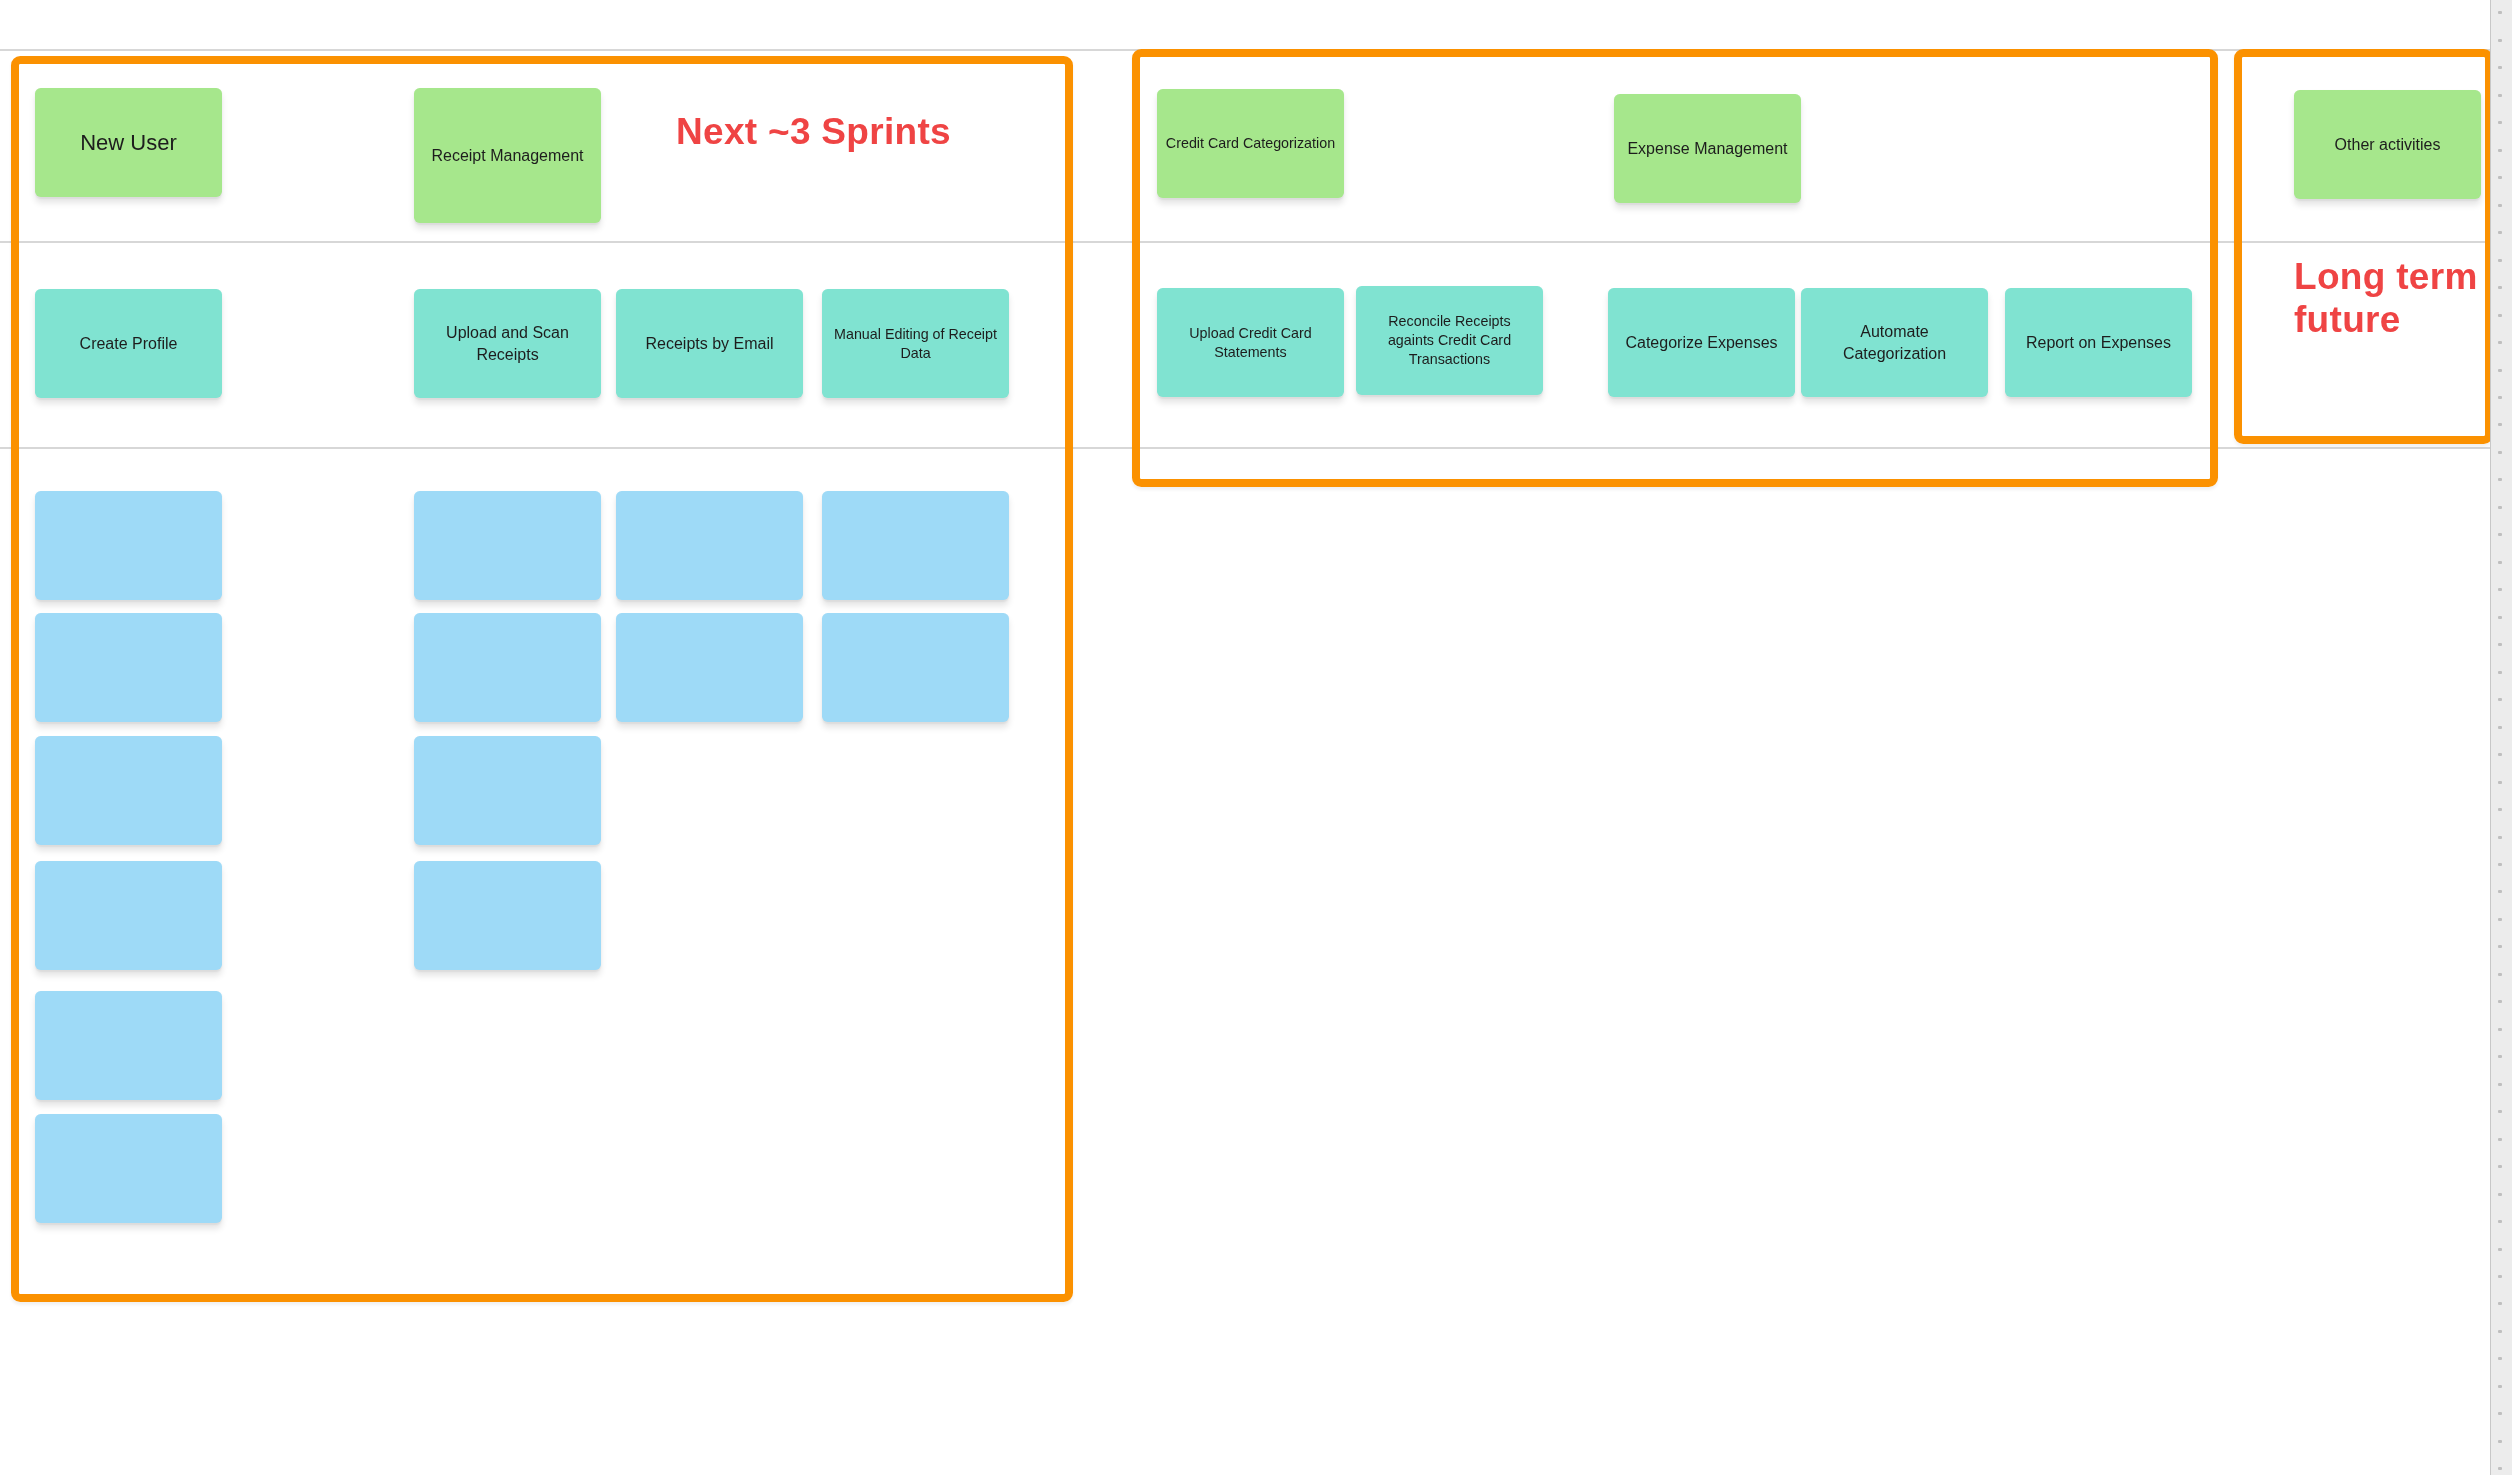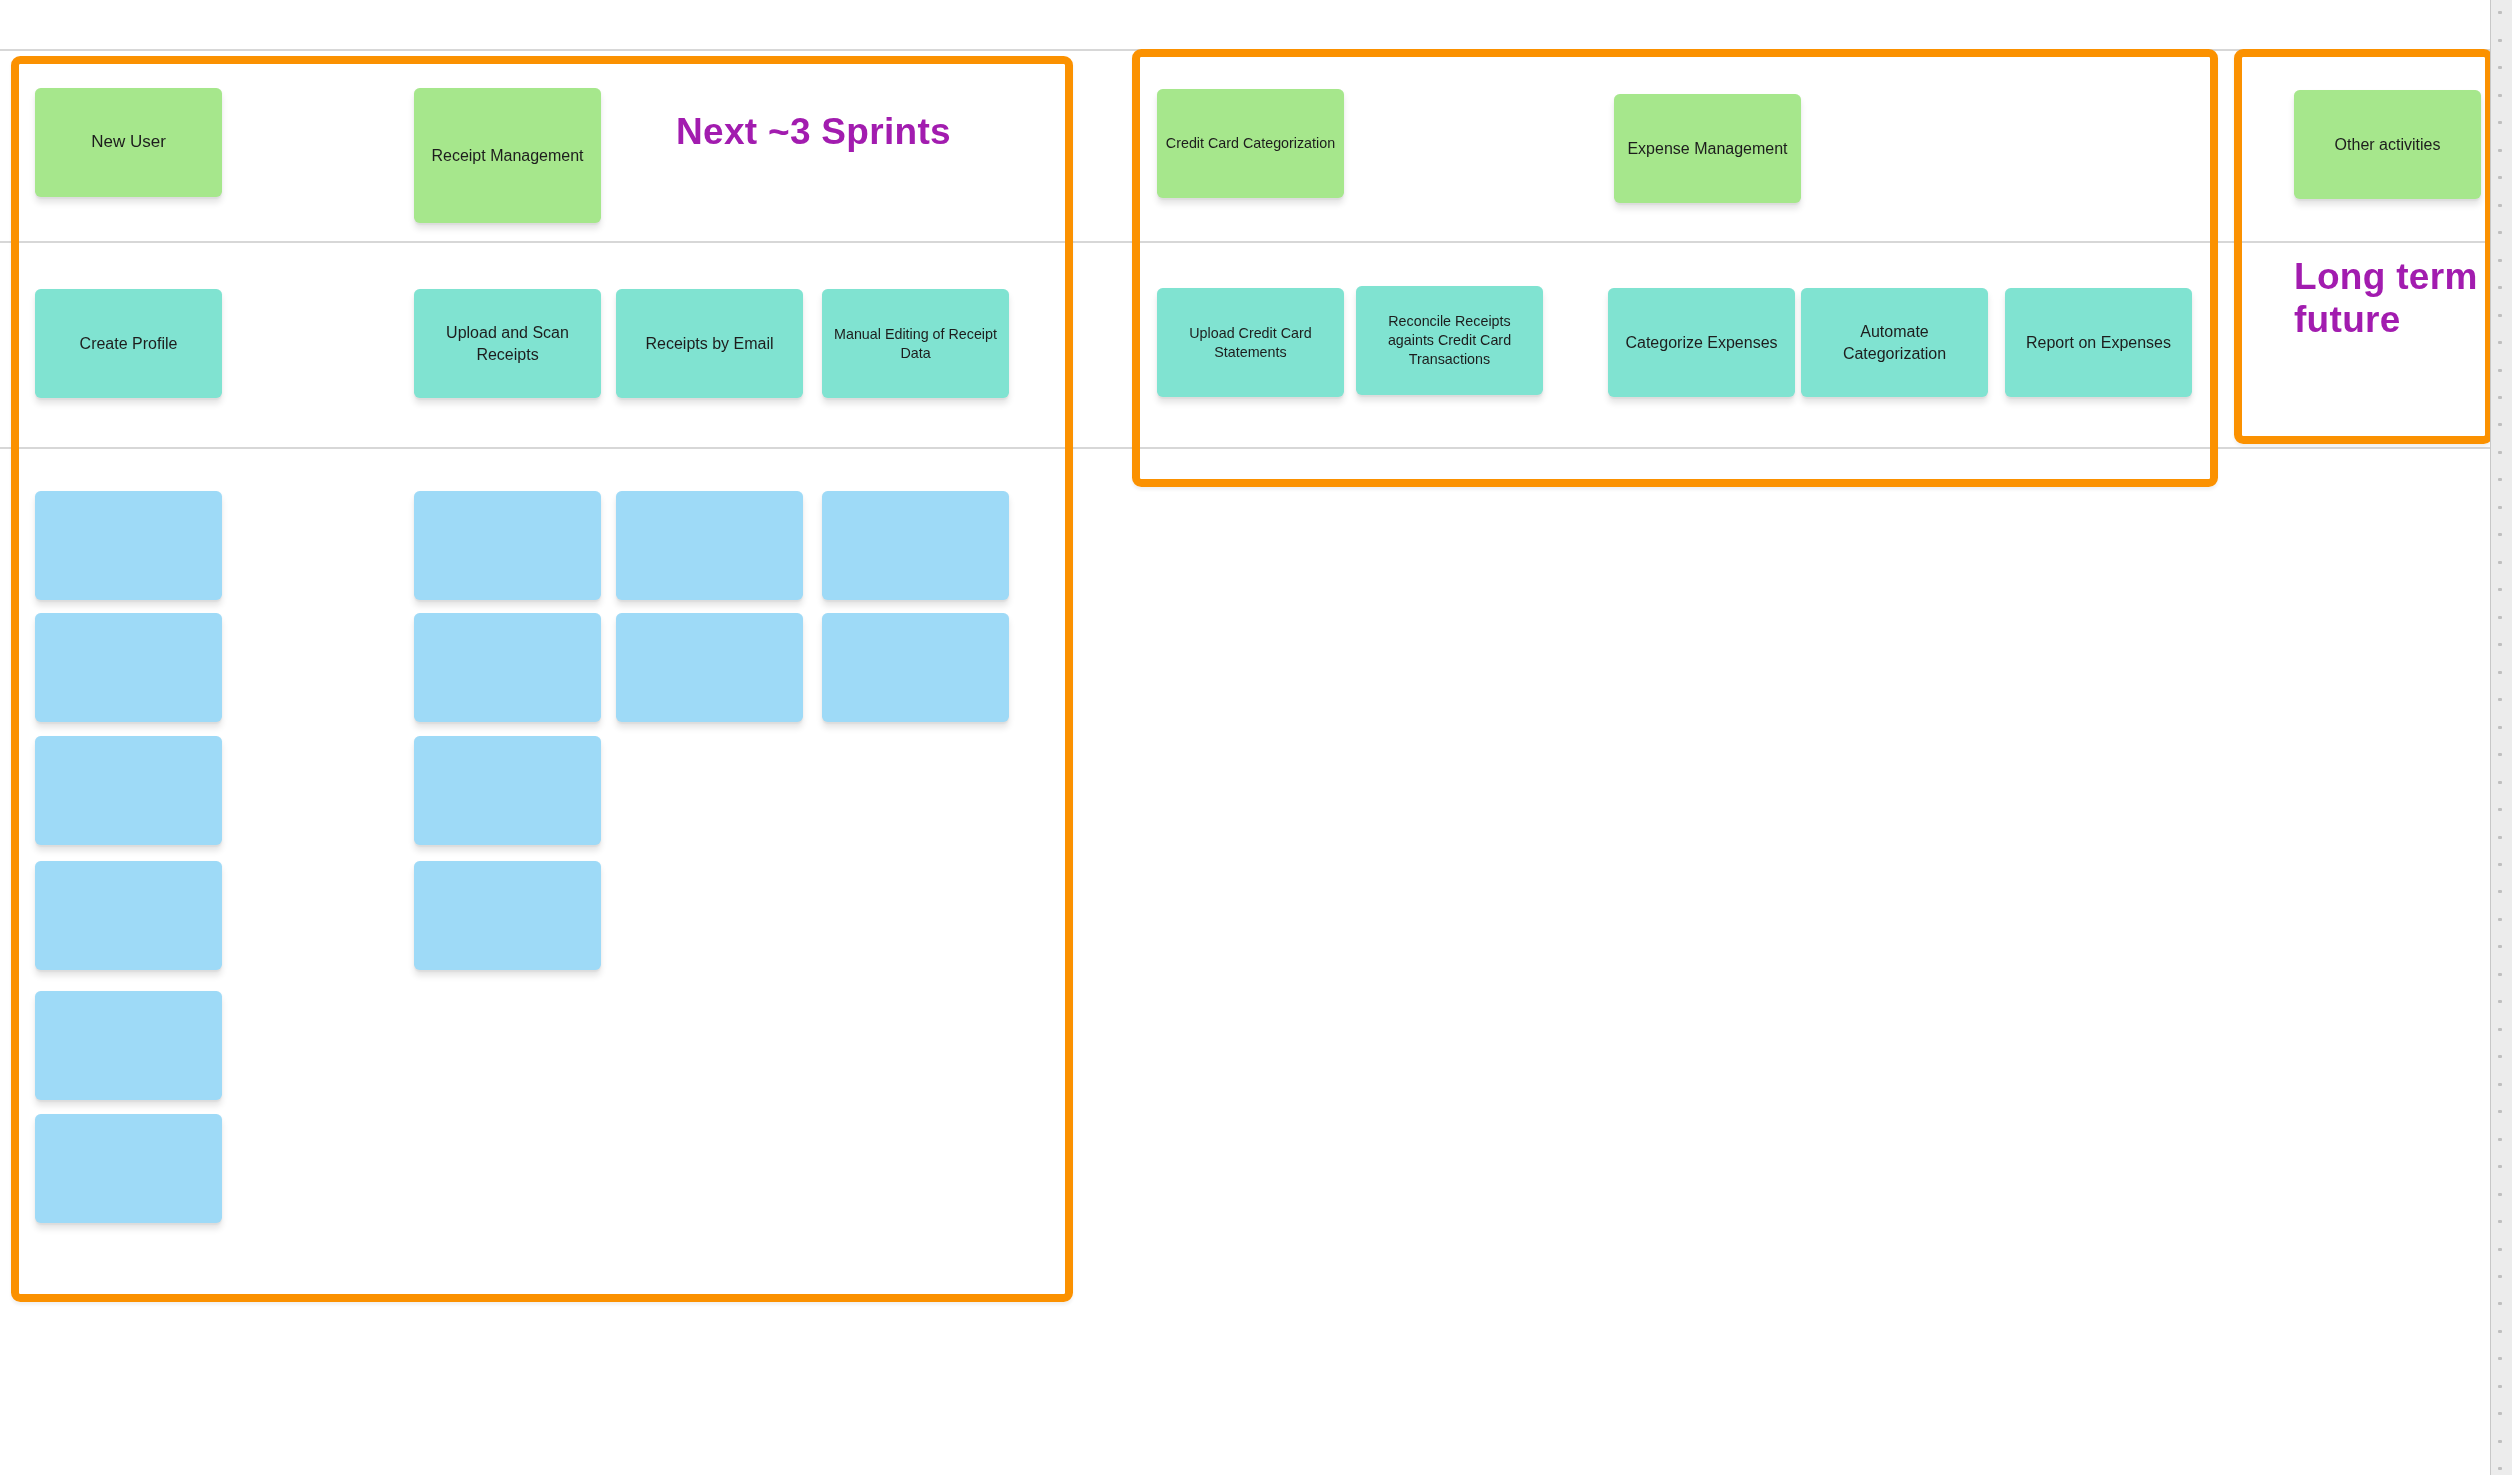--- a/index.html
+++ b/index.html
@@ -19,21 +19,21 @@
     position:absolute;width:187px;height:109px;border-radius:5.7px;
     display:flex;align-items:center;justify-content:center;text-align:center;
     padding:8px;box-sizing:border-box;z-index:3;
     box-shadow:0 5.2px 6.3px rgba(0,0,0,0.10), 0 1.1px 1.7px rgba(0,0,0,0.05);
     color:#1d1d1d;line-height:1.32;word-wrap:break-word;
   }
   .sticky.green{background:#a6e78c;}
   .sticky.teal{background:#80e3d1;}
   .sticky.blue{background:#9edaf7;}
   .title{
-    position:absolute;font-weight:700;color:#a21caf;z-index:4;
+    position:absolute;font-weight:700;color:#ef4444;z-index:4;
     letter-spacing:0.3px;line-height:1.16;
   }
   #edge-strip{
     position:absolute;top:0;right:0;width:21px;height:1475px;
     background:#ececec;border-left:1.1px solid #c8c8c8;z-index:5;
   }
   .edge-dot{
     position:absolute;left:6.9px;width:4.6px;height:2.9px;border-radius:1.1px;
     background:#9a9a9a;opacity:0.55;
   }
@@ -43,21 +43,21 @@
 
 <div id="board">
     <div class="hline" style="top: 49px;"></div>
     <div class="hline" style="top: 241px;"></div>
     <div class="hline" style="top: 447px;"></div>
     <div class="frame" style="left: 11.4px; top: 56px; width: 1062px; height: 1246px; border-color: rgb(251, 145, 0);"></div>
     <div class="frame" style="left: 1132px; top: 49px; width: 1086px; height: 438px; border-color: rgb(251, 145, 0);"></div>
     <div class="frame" style="left: 2234px; top: 49px; width: 259px; height: 395px; border-color: rgb(251, 145, 0);"></div>
     <div class="title" style="left: 676px; top: 111px; font-size: 37px; width: 515px;">Next ~3 Sprints</div>
     <div class="title" style="left: 2294px; top: 256px; font-size: 37px; width: 190px;">Long term future</div>
-    <div class="sticky green" style="left: 35px; top: 88px; width: 187px; height: 109px; font-size: 17px;">
+    <div class="sticky green" style="left: 35px; top: 88px; width: 187px; height: 109px; font-size: 22px;">
       <span>New User</span>
     </div>
     <div class="sticky green" style="left: 414px; top: 88px; width: 187px; height: 135px; font-size: 16px;">
       <span>Receipt Management</span>
     </div>
     <div class="sticky green" style="left: 1157px; top: 89px; width: 187px; height: 109px; font-size: 14.3px;">
       <span>Credit Card Categorization</span>
     </div>
     <div class="sticky green" style="left: 1614px; top: 94px; width: 187px; height: 109px; font-size: 16px;">
       <span>Expense Management</span>

